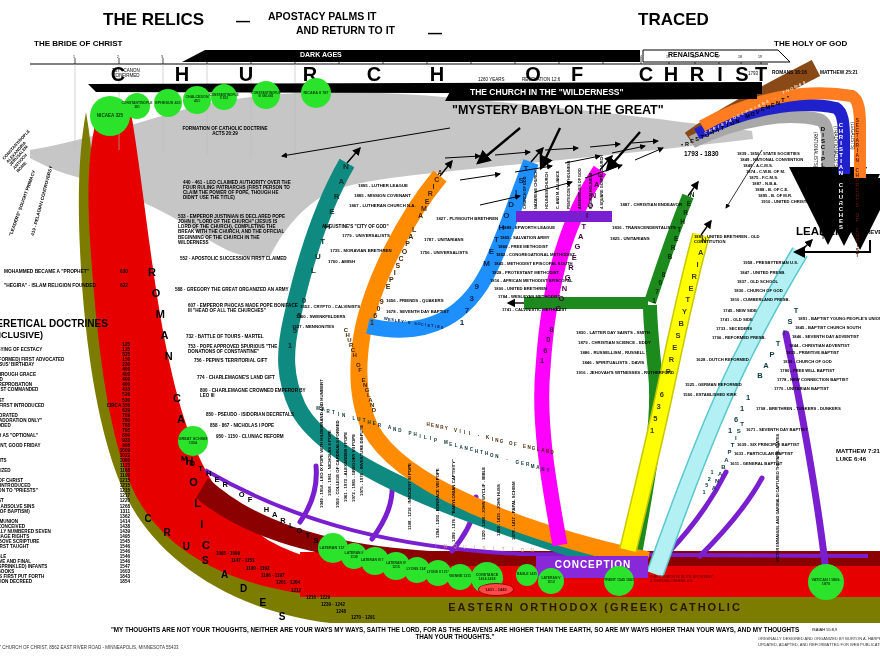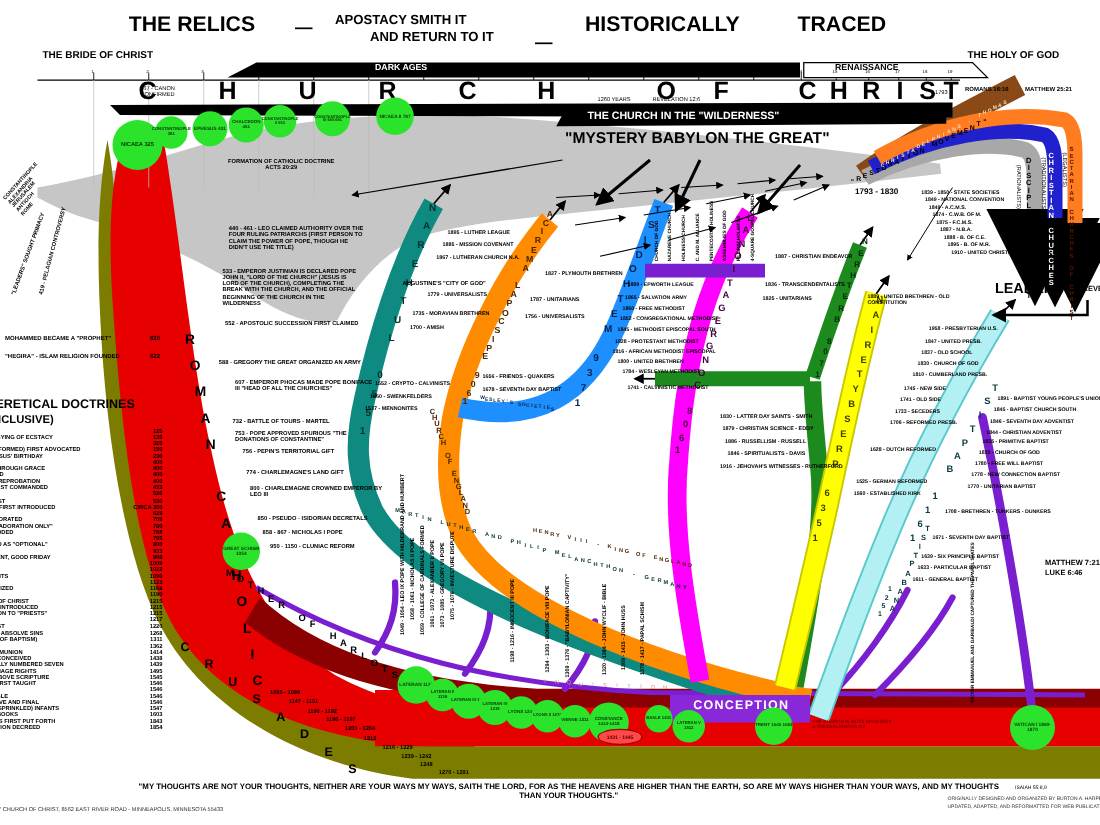--- a/index.html
+++ b/index.html
@@ -132,24 +132,23 @@
         <line x1="701" y1="235" x2="711" y2="221"></line>
         <line x1="800" y1="252" x2="812" y2="240"></line>
         <line x1="524" y1="303" x2="508" y2="303"></line>
     </g>
     <polyline points="870,240 870,252 795,252" stroke="#000" stroke-width="2" fill="none" marker-end="url(#ah)"></polyline>
     <line x1="762" y1="150" x2="726" y2="208" stroke="#000" stroke-width="0.8" marker-end="url(#ah)"></line>
   </svg>
 
   <div class="lbl" style="left:103px;top:10px;font-size:17px;font-weight:bold;">THE RELICS</div>
   <div class="lbl" style="left:236px;top:14px;font-size:14px;font-weight:bold;">—</div>
-  <div class="lbl" style="left:268px;top:11px;font-size:10.5px;font-weight:bold;">APOSTACY SMITH IT</div>
+  <div class="lbl" style="left:268px;top:11px;font-size:10.5px;font-weight:bold;">APOSTACY PALMS IT</div>
   <div class="lbl" style="left:296px;top:25px;font-size:10.5px;font-weight:bold;">AND RETURN TO IT</div>
   <div class="lbl" style="left:428px;top:26px;font-size:14px;font-weight:bold;">—</div>
-  <div class="lbl" style="left:468px;top:10px;font-size:17px;font-weight:bold;">HISTORICALLY</div>
   <div class="lbl" style="left:638px;top:10px;font-size:17px;font-weight:bold;">TRACED</div>
 
   <div class="lbl" style="left:34px;top:40px;font-size:8px;font-weight:bold;">THE BRIDE OF CHRIST</div>
   <div class="lbl" style="left:774px;top:40px;font-size:8px;font-weight:bold;">THE HOLY OF GOD</div>
   <div class="lbl" style="left:300px;top:51px;font-size:7px;font-weight:bold;color:#fff;">DARK  AGES</div>
   <div class="lbl" style="left:668px;top:51px;font-size:7px;font-weight:bold;">RENAISSANCE</div>
   <div class="lbl" style="left:470px;top:88px;font-size:8.5px;font-weight:bold;color:#fff;">THE CHURCH IN THE  "WILDERNESS"</div>
   <div class="lbl" style="left:478px;top:77px;font-size:4.5px;">1260 YEARS</div>
   <div class="lbl" style="left:522px;top:77px;font-size:4.5px;">REVELATION 12:6</div>
   <div class="lbl" style="left:748px;top:71px;font-size:4.5px;">1793</div>
@@ -159,20 +158,21 @@
 CONFIRMED</div>
 
   <div class="lbl" style="left:772px;top:70px;font-size:4.8px;font-weight:bold;">ROMANS 16:16</div>
   <div class="lbl" style="left:820px;top:70px;font-size:4.8px;font-weight:bold;">MATTHEW 25:21</div>
   <div class="lbl" style="left:796px;top:225px;font-size:11.5px;font-weight:bold;">LEADERS!!!</div>
   <div class="lbl" style="left:866px;top:229px;font-size:6px;font-weight:bold;">REVELATION 22:18</div>
   <div class="lbl" style="left:836px;top:448px;font-size:6px;font-weight:bold;">MATTHEW 7:21</div>
   <div class="lbl" style="left:836px;top:456px;font-size:6px;font-weight:bold;">LUKE 6:46</div>
 
   <div class="lbl" style="left:540px;top:559px;width:106px;text-align:center;font-size:10px;font-weight:bold;color:#fff;letter-spacing:1px;">CONCEPTION</div>
+  <div class="lbl" style="left:440px;top:601px;width:310px;text-align:center;font-size:11px;font-weight:bold;color:#2b1600;letter-spacing:2px;">EASTERN ORTHODOX (GREEK) CATHOLIC</div>
 
   <div class="lbl" style="left:105px;top:626px;width:700px;text-align:center;font-size:6.3px;font-weight:bold;white-space:normal;">"MY THOUGHTS ARE NOT YOUR THOUGHTS, NEITHER ARE YOUR WAYS MY WAYS, SAITH  THE LORD, FOR AS THE HEAVENS ARE HIGHER THAN THE EARTH, SO ARE MY  WAYS HIGHER THAN YOUR WAYS, AND MY THOUGHTS THAN YOUR THOUGHTS."</div>
   <div class="lbl" style="left:812px;top:628px;font-size:4px;">ISAIAH 55:8,9</div>
   <div class="lbl" style="left:-18px;top:645px;font-size:4.5px;color:#333;">FRIDLEY CHURCH OF CHRIST, 8562 EAST RIVER ROAD - MINNEAPOLIS, MINNESOTA 55433</div>
   <div class="lbl" style="left:758px;top:637px;font-size:4px;color:#333;">ORIGINALLY DESIGNED AND ORGANIZED BY BURTON A. HARPER</div>
   <div class="lbl" style="left:758px;top:643px;font-size:4px;color:#333;">UPDATED, ADAPTED, AND REFORMATTED FOR WEB PUBLICATION</div>
 
   <div class="lbl" style="left:-52px;top:318px;font-size:10px;font-weight:bold;">LIST OF HERETICAL DOCTRINES</div>
   <div class="lbl" style="left:-52px;top:330px;font-size:9px;font-weight:bold;">(NOT ALL INCLUSIVE)</div>
 

